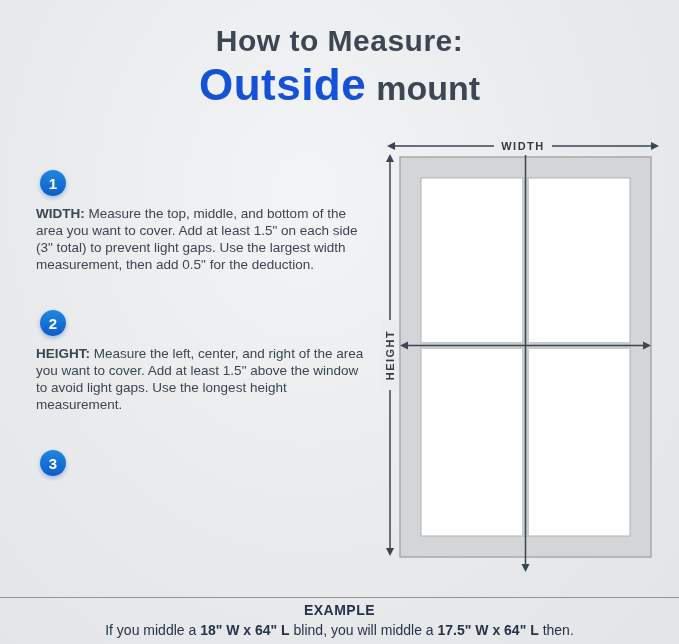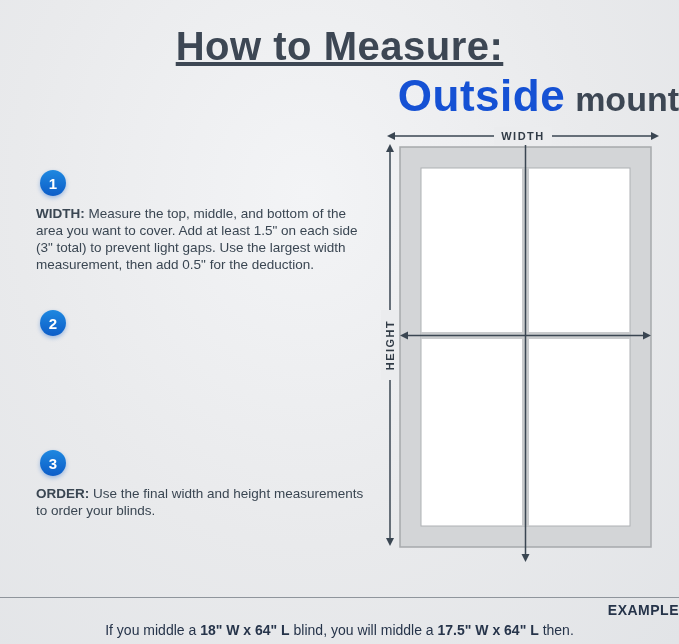--- a/index.html
+++ b/index.html
@@ -18,30 +18,28 @@
   
   .title-block {
     position: absolute;
     top: 24px;
     left: 0;
     right: 0;
     text-align: center;
     color: #3d4754;
   }
   .title-line1 {
-    font-size: 40px;
+    font-size: 30px;
     font-weight: 600;
     letter-spacing: 0.5px;
-    text-decoration: underline;
   }
   .title-line2 {
     margin-top: 2px;
     font-size: 34px;
     font-weight: 600;
-    text-align: right;
   }
   .title-highlight {
     color: #1551d4;
     font-size: 44px;
     font-weight: 800;
     letter-spacing: 0.5px;
   }
   .title-rest { margin-left: 10px; }
 
   
@@ -72,21 +70,21 @@
     margin: 9px 16px 0 0;
     font-size: 13.5px;
     line-height: 17px;
   }
   .step-label { font-weight: 700; }
 
   
   .diagram {
     position: absolute;
     left: 375px;
-    top: 120px;
+    top: 130px;
     width: 295px;
     height: 455px;
   }
   .diagram svg { display: block; }
   .arrow-label {
     font-family: "Liberation Sans", "DejaVu Sans", sans-serif;
     font-size: 11px;
     font-weight: 700;
     letter-spacing: 1.5px;
     fill: #313b46;
@@ -98,21 +96,21 @@
     top: 597px;
     left: 0;
     width: 679px;
     border-top: 1px solid #8f959c;
   }
   .example-heading {
     position: absolute;
     top: 602px;
     left: 0;
     right: 0;
-    text-align: right;
+    text-align: center;
     font-size: 14px;
     font-weight: 700;
     letter-spacing: 0.5px;
     color: #26344a;
   }
   .example-sentence {
     position: absolute;
     top: 622px;
     left: 0;
     right: 0;
@@ -134,25 +132,25 @@
     </div>
   </header>
 
   <section class="step step-1">
     <div class="step-circle">1</div>
     <p class="step-text"><span class="step-label">WIDTH:</span> <span>Measure the top, middle, and bottom of the area you want to cover. Add at least 1.5" on each side (3" total) to prevent light gaps. Use the largest width measurement, then add 0.5" for the deduction.</span></p>
   </section>
 
   <section class="step step-2">
     <div class="step-circle">2</div>
+    <p class="step-text"><span class="step-label">HEIGHT:</span> <span>Measure the left, center, and right of the area you want to cover. Add at least 1.5" above the window to avoid light gaps. Use the longest height measurement.</span></p>
   </section>
 
   <section class="step step-3">
     <div class="step-circle">3</div>
-    <p class="step-text"><span class="step-label">ORDER:</span> <span>Use the final width and height measurements to order your blinds.</span></p>
   </section>
 
   <div class="diagram">
     <svg width="295" height="455" viewBox="0 0 295 455">
 
       <rect x="25" y="27" width="251" height="400" fill="#d3d5d7" stroke="#a6a9ac" stroke-width="1.5"></rect>
       <rect x="46" y="48" width="209" height="358" fill="#ffffff" stroke="#aeb1b4" stroke-width="1"></rect>
       <rect x="147" y="48" width="7" height="358" fill="#c9cbcd"></rect>
       <rect x="46" y="212" width="209" height="7" fill="#c9cbcd"></rect>
 

